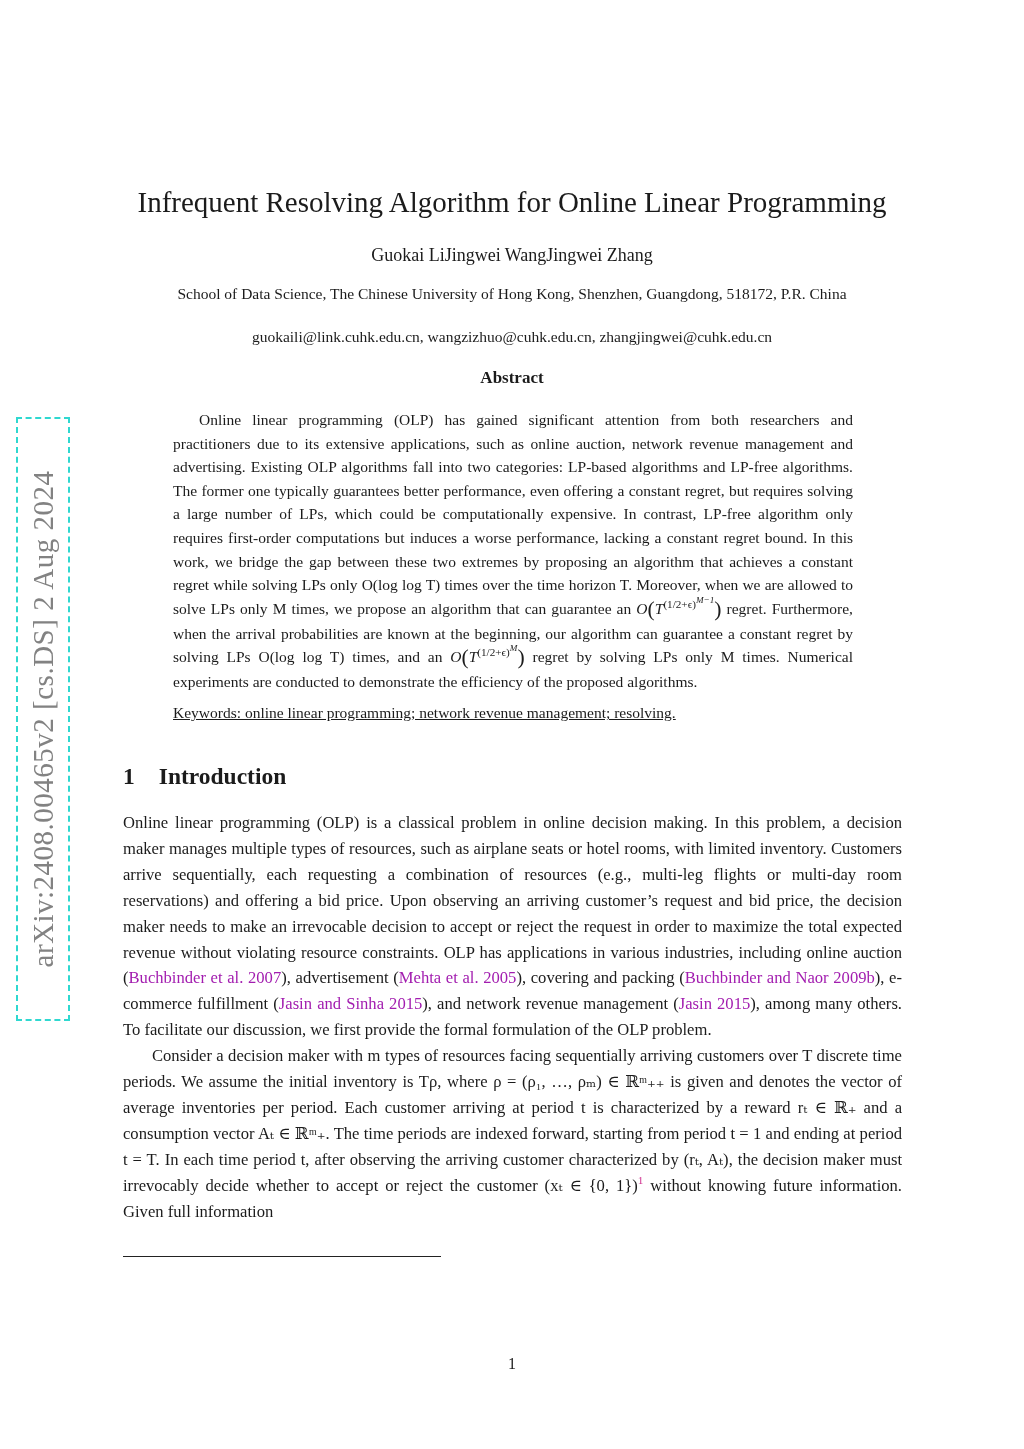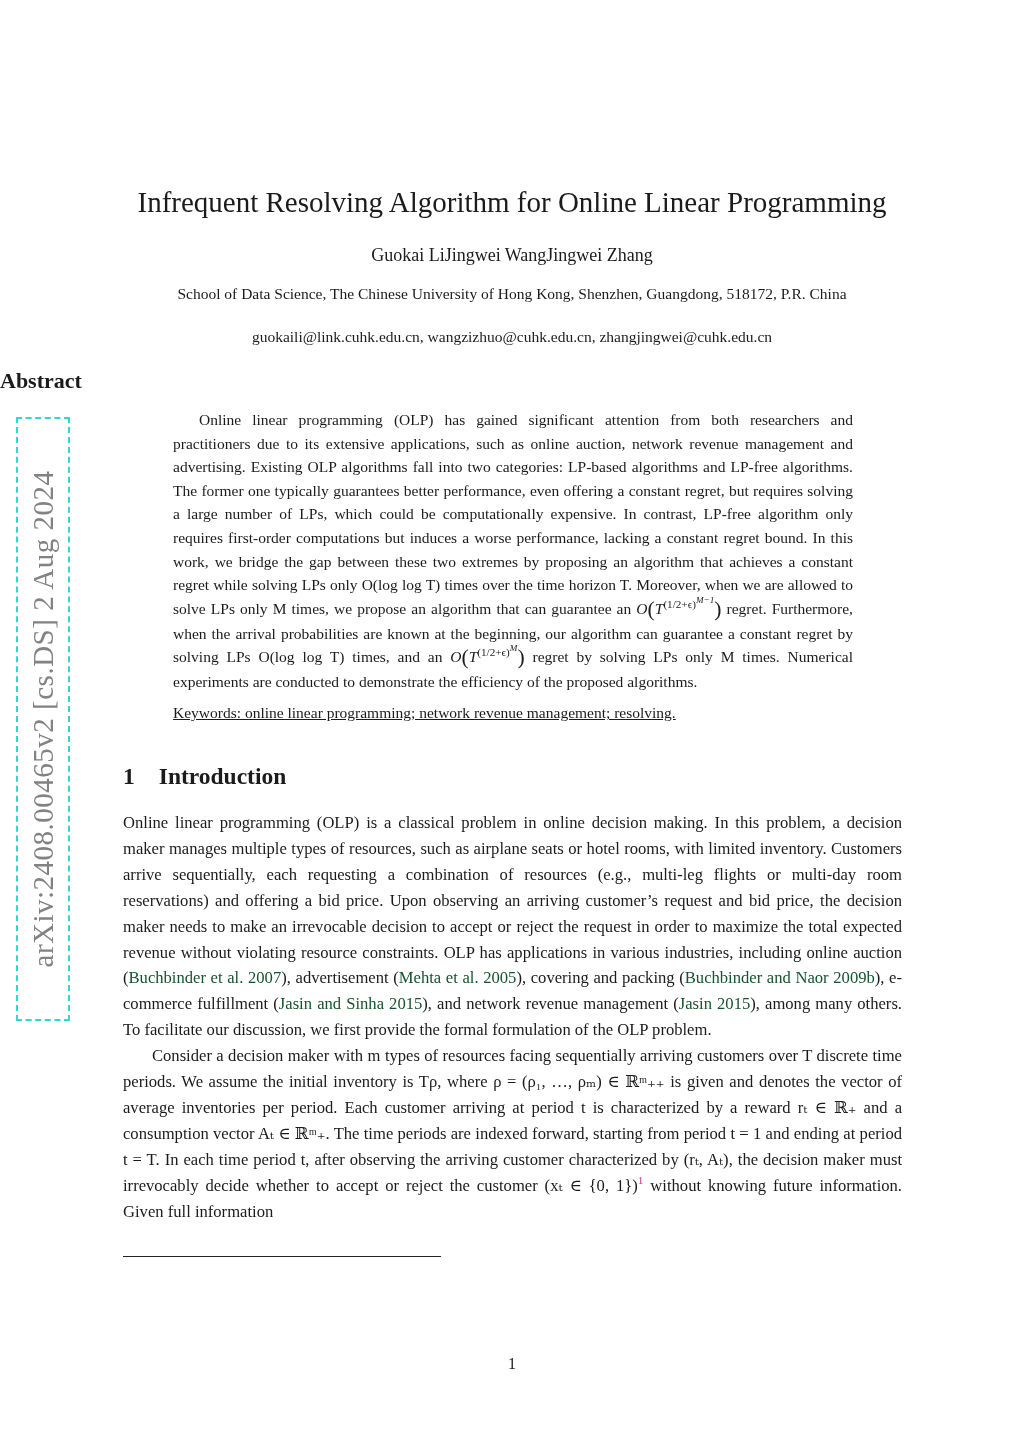--- a/index.html
+++ b/index.html
@@ -40,21 +40,21 @@
     position:absolute; top:285px; left:0; width:100%;
     text-align:center; font-size:15.5px;
   }
   .emails {
     position:absolute; top:306px; left:0; width:100%;
     text-align:center; font-size:15.5px;margin-top:22px;
   }
 
   .abs-heading {
     position:absolute; top:368px; left:0; width:100%;
-    font-size:22px; font-weight:bold;
+    text-align:center; font-size:17px; font-weight:bold;
   }
   .abs-body {
     position:absolute; top:400px; left:165px; width:696px;
     font-size:15.5px; line-height:23.6px; text-align:justify;
   }
   .abs-body p { margin:8px; }
   .abs-par { text-indent:26px; }
   .keywords { text-indent:0;text-decoration:underline; }
 
   .sec-heading {
@@ -63,21 +63,21 @@
   }
   .sec-heading .sec-num { margin-right:24px; }
 
   .body-text {
     position:absolute; top:810px; left:123px; width:779px;
     font-size:16.6px; line-height:25.9px; text-align:justify;
   }
   .body-text p { margin:0; }
   .par2 { text-indent:29px; }
 
-  .cite { color:#14532d; }
+  .cite { color:#a21caf; }
   .fnmark {
     color:#d0318f; font-size:0.68em;
     vertical-align:super; line-height:0;
   }
 
   .mvar { font-style:italic; }
   .mcal { font-style:italic; }
   .bigp { font-size:1.4em; vertical-align:-0.1em; }
   .msup { font-size:0.72em; vertical-align:super; line-height:0; }
   .msup2 { font-size:0.82em; vertical-align:super; line-height:0; }

